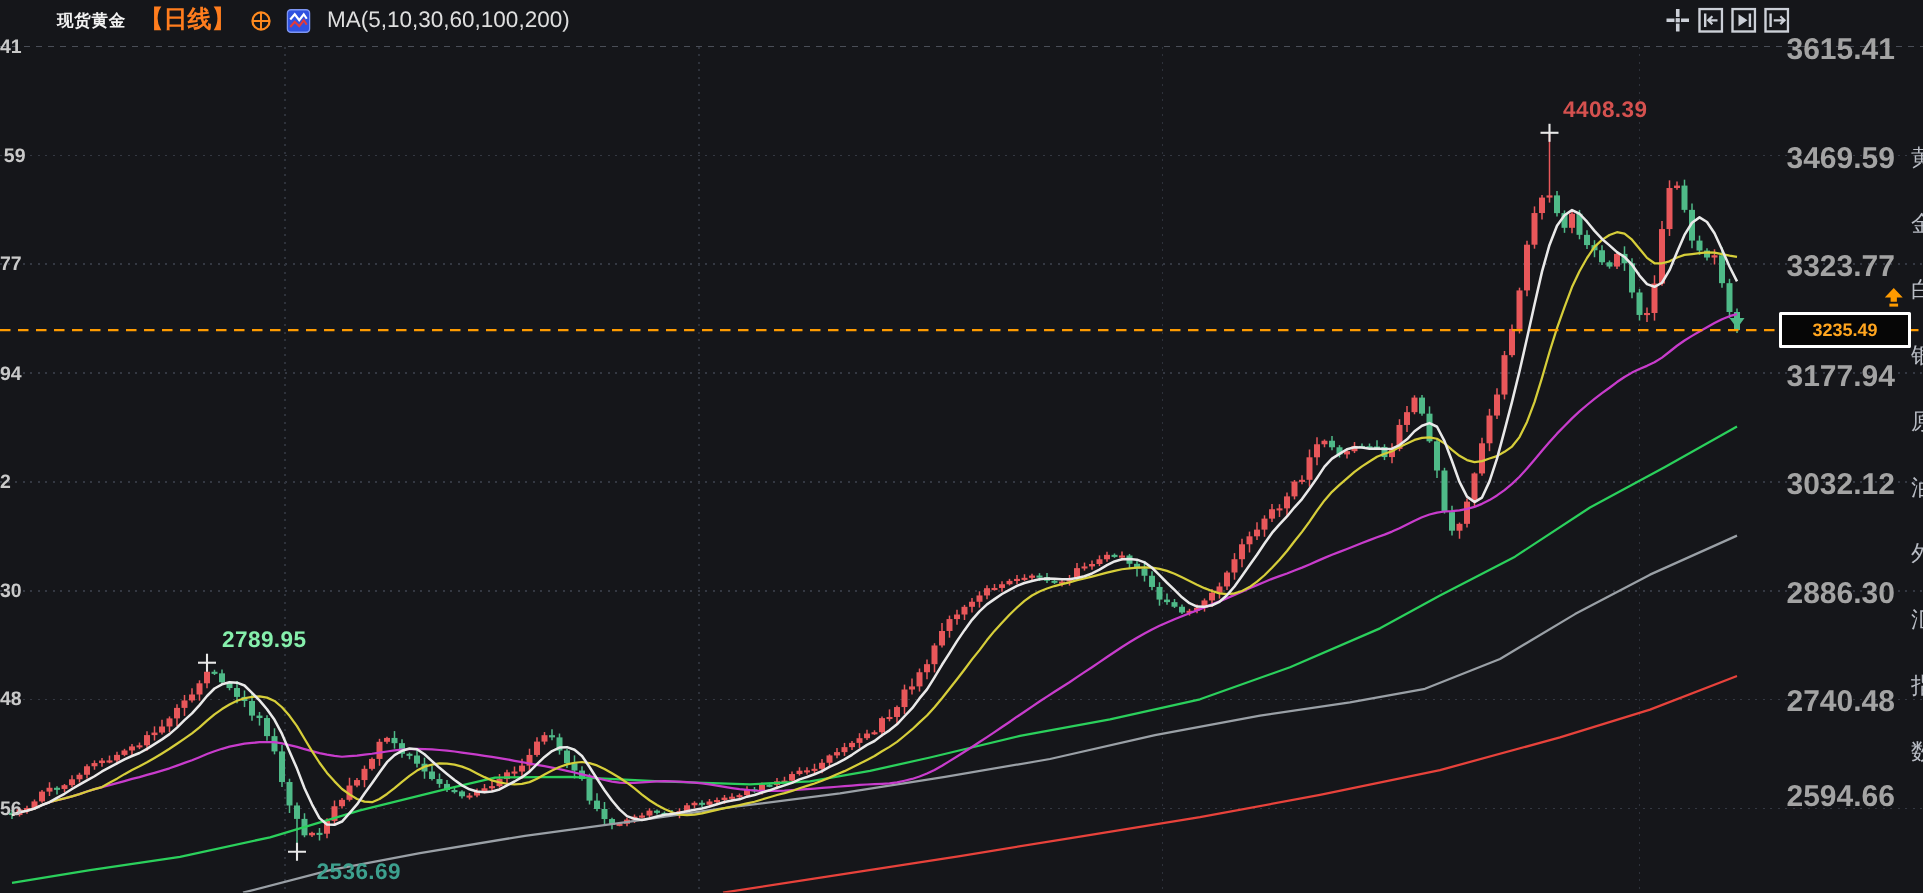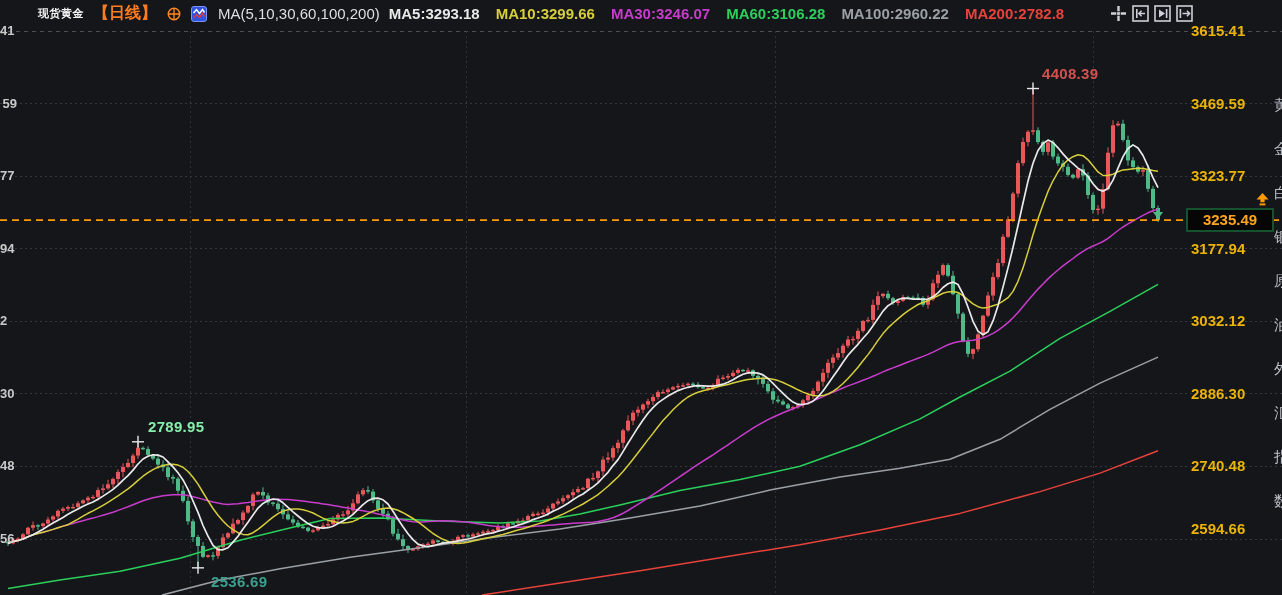--- a/index.html
+++ b/index.html
@@ -14,30 +14,30 @@
   }
   .title{font-size:11px;font-weight:bold;color:#f2f2f2;letter-spacing:.5px;}
   .period{font-size:16px;font-weight:bold;color:#ff7d1e;}
   .icon16{width:16px;height:16px;display:inline-block;flex:0 0 auto;}
   .ma-formula{font-size:15px;color:#dfdfdf;margin-left:2px;}
   #ma-legend{display:flex;gap:16px;font-size:15px;font-weight:bold;white-space:nowrap;}
   .tb-icons{position:absolute;top:5px;left:1110px;display:flex;gap:5px;z-index:6;}
   .tb-icons svg{display:block;}
   #chart-svg{position:absolute;left:0;top:0;z-index:1;}
   .y-label-right{
-    position:absolute;left:1191px;font-size:15px;font-weight:bold;color:#eab308;z-index:3;
+    position:absolute;left:1191px;font-size:20px;font-weight:bold;color:#a3a3a3;z-index:3;
   }
   .y-label-left{
     position:absolute;left:0;width:17px;font-size:13px;font-weight:bold;color:#c9c9c9;z-index:3;overflow:hidden;
   }
   .anno{position:absolute;font-size:15px;font-weight:bold;z-index:4;letter-spacing:.3px;}
   .price-tag{
     position:absolute;left:1186px;width:84px;height:20px;line-height:20px;
-    background:#060606;border:2px solid #14532d;color:#ffa51f;
-    font-size:15px;font-weight:bold;text-align:center;z-index:5;border-radius:1px;
+    background:#060606;border:2px solid #ffffff;color:#ffa51f;
+    font-size:12px;font-weight:bold;text-align:center;z-index:5;border-radius:1px;
   }
   .tag-arrow{position:absolute;left:1255px;z-index:5;}
   .right-strip{position:absolute;left:1274px;top:0;width:16px;height:595px;z-index:4;}
   .right-strip span{position:absolute;left:0;font-size:15px;color:#b9bdc5;}
 </style>
 </head>
 <body>
 
 <svg id="chart-svg" width="1282" height="595">
     <g shape-rendering="crispEdges">
@@ -552,28 +552,20 @@
     </svg>
   </span>
   <span class="icon16">
     <svg width="16" height="16" viewBox="0 0 16 16">
       <rect x="0.5" y="0.5" width="15" height="15" rx="2.5" fill="#2f52e0" stroke="#7e96f2" stroke-width="1"></rect>
       <polyline points="2.5,7 5.5,3.5 8.5,7.5 11.5,3.5 13.5,6.5" fill="none" stroke="#ffffff" stroke-width="1.4"></polyline>
       <polyline points="2.5,12 5.5,8.5 8.5,11.5 11.5,7.5 13.5,10.5" fill="none" stroke="#e23b3b" stroke-width="1.4"></polyline>
     </svg>
   </span>
   <span class="ma-formula">MA(5,10,30,60,100,200)</span>
-  <div id="ma-legend">
-      <span style="color: rgb(233, 233, 233);">MA5:3293.18</span>
-      <span style="color: rgb(214, 206, 58);">MA10:3299.66</span>
-      <span style="color: rgb(200, 60, 204);">MA30:3246.07</span>
-      <span style="color: rgb(43, 208, 92);">MA60:3106.28</span>
-      <span style="color: rgb(154, 160, 166);">MA100:2960.22</span>
-      <span style="color: rgb(231, 66, 59);">MA200:2782.8</span>
-    </div>
 </div>
 
 <div class="tb-icons">
   <svg width="17" height="17" viewBox="0 0 17 17">
     <path d="M8.5 1 V16 M1 8.5 H16" stroke="#ccd0d8" stroke-width="2.4"></path>
     <rect x="6.3" y="6.3" width="4.4" height="4.4" fill="#15161a"></rect>
     <rect x="7.1" y="7.1" width="2.8" height="2.8" fill="#ccd0d8"></rect>
   </svg>
   <svg width="17" height="17" viewBox="0 0 17 17">
     <rect x="1" y="1" width="15" height="15" fill="none" stroke="#ccd0d8" stroke-width="1.6"></rect>

